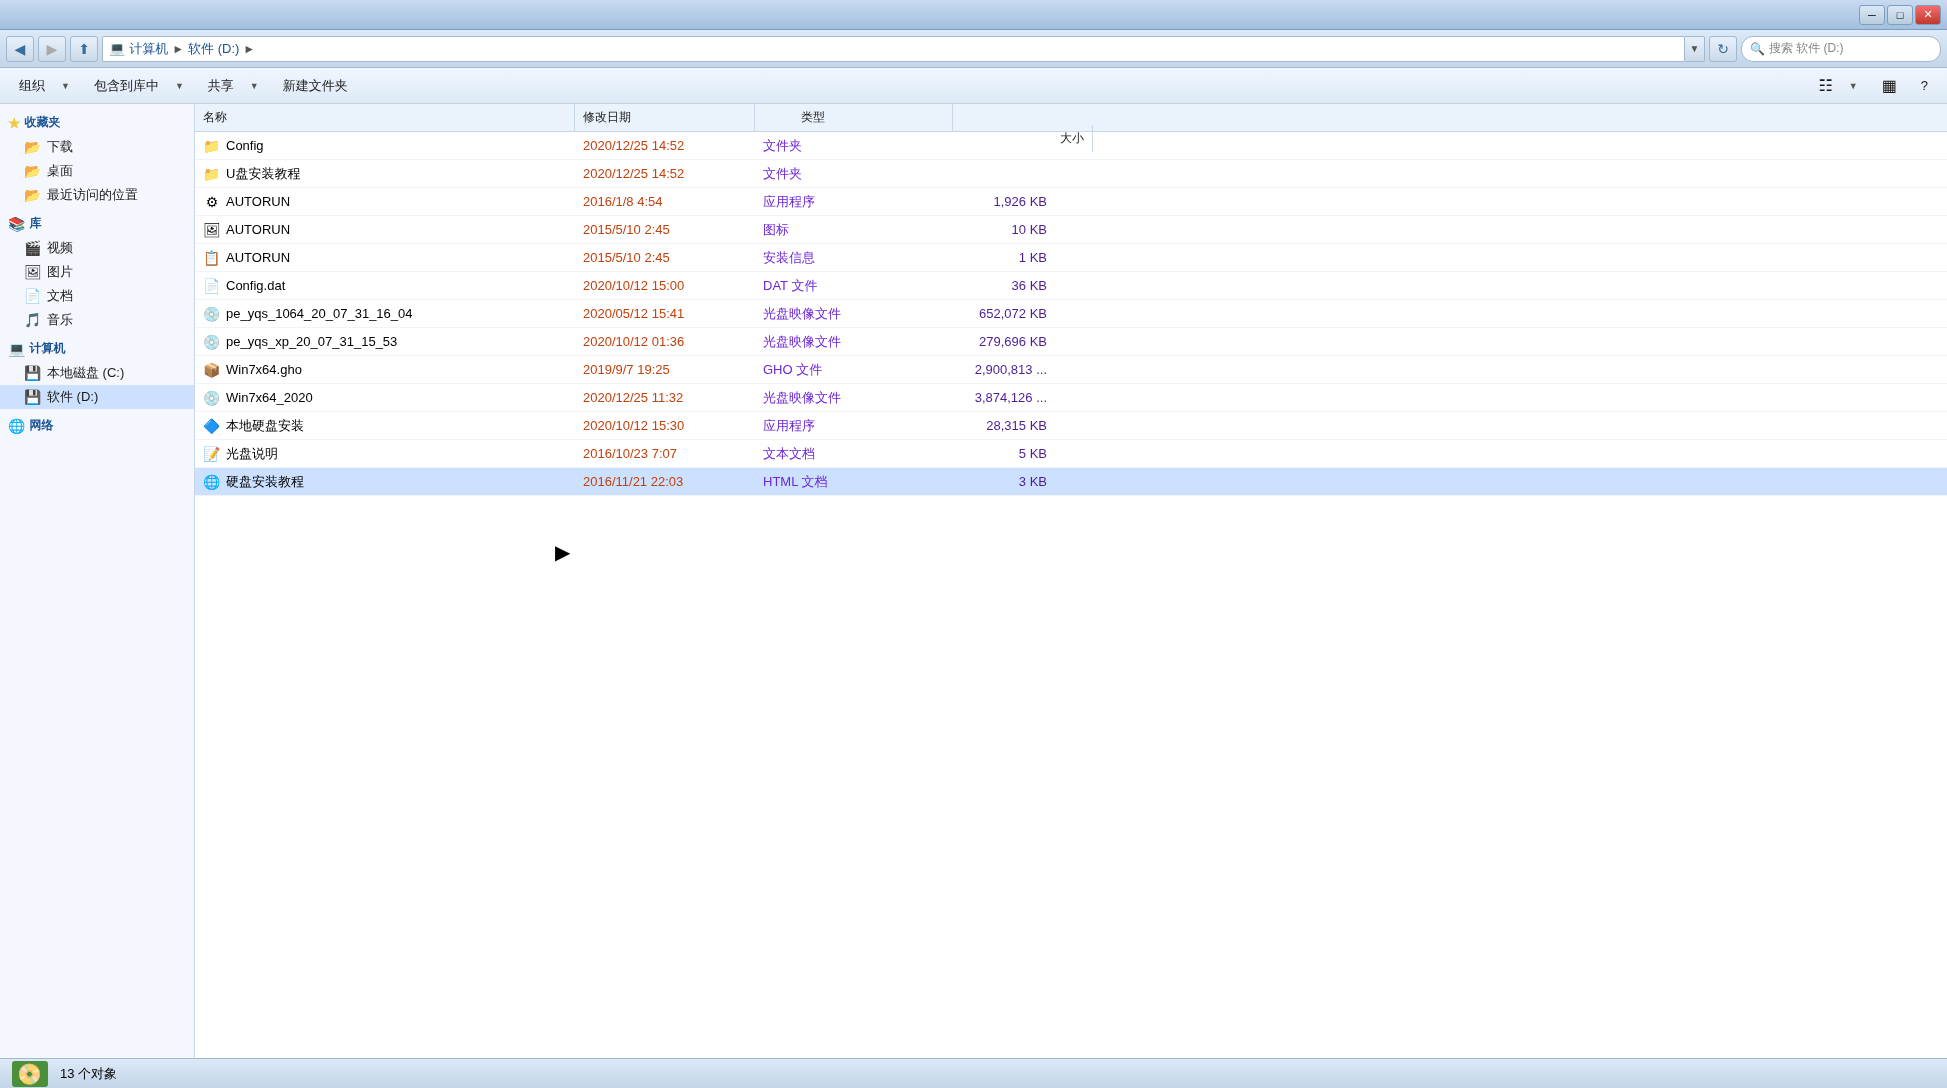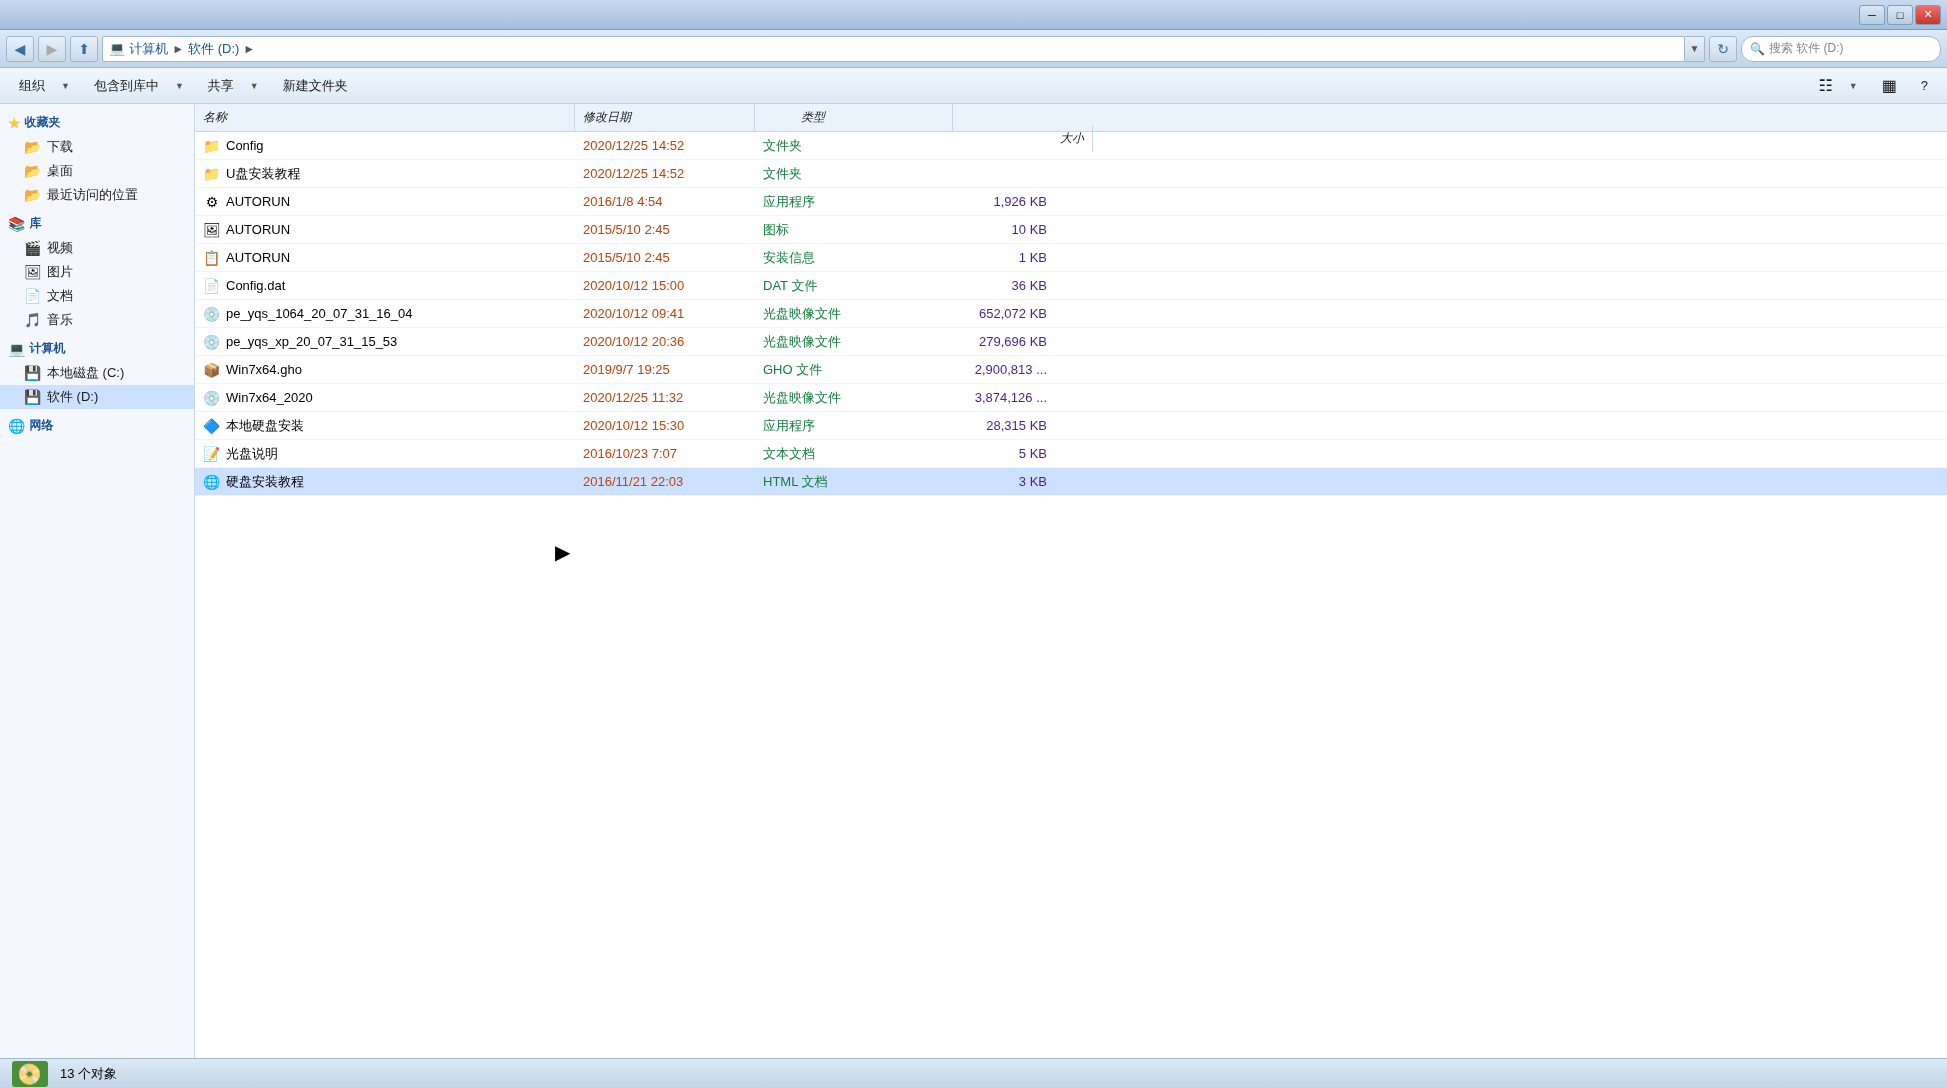--- a/index.html
+++ b/index.html
@@ -223,21 +223,20 @@
       background: white;
       display: flex;
       flex-direction: column;
     }
     .file-list-header {
       display: flex;
       align-items: center;
       border-bottom: 1px solid #c8d8e8;
       background: #eaf2fb;
       height: 28px;
-      font-style: italic;
     }
     .col-header {
       padding: 0 8px;
       font-size: 12px;
       color: #1a1a1a;
       border-right: 1px solid #c8d8e8;
       height: 100%;
       display: flex;
       align-items: center;
       cursor: pointer;
@@ -265,21 +264,21 @@
       font-size: 13px;
       overflow: hidden;
       text-overflow: ellipsis;
       white-space: nowrap;
       display: flex;
       align-items: center;
       gap: 5px;
     }
     .file-cell.name { width: 380px; }
     .file-cell.date { width: 180px; color: #c2410c; }
-    .file-cell.type { width: 160px; color: #15803d; }
+    .file-cell.type { width: 160px; color: #6d28d9; }
     .file-cell.size { width: 140px; color: #4c1d95; justify-content: flex-end; }
 
     
     .fi { width: 18px; height: 18px; flex-shrink: 0; display: inline-flex; align-items: center; justify-content: center; font-size: 14px; }
     .fi-folder { color: #f5c842; }
     .fi-exe { color: #3a7bd5; }
 
     
     .status-bar {
       height: 30px;
@@ -497,30 +496,30 @@
     </div>
     <div class="file-cell date">2020/10/12 15:00</div>
     <div class="file-cell type">DAT 文件</div>
     <div class="file-cell size">36 KB</div>
   </div>
         <div class="file-row">
     <div class="file-cell name">
       <span class="fi">💿</span>
       <span>pe_yqs_1064_20_07_31_16_04</span>
     </div>
-    <div class="file-cell date">2020/10/12 09:41</div>
+    <div class="file-cell date">2020/05/12 15:41</div>
     <div class="file-cell type">光盘映像文件</div>
     <div class="file-cell size">652,072 KB</div>
   </div>
         <div class="file-row">
     <div class="file-cell name">
       <span class="fi">💿</span>
       <span>pe_yqs_xp_20_07_31_15_53</span>
     </div>
-    <div class="file-cell date">2020/10/12 20:36</div>
+    <div class="file-cell date">2020/10/12 01:36</div>
     <div class="file-cell type">光盘映像文件</div>
     <div class="file-cell size">279,696 KB</div>
   </div>
         <div class="file-row">
     <div class="file-cell name">
       <span class="fi">📦</span>
       <span>Win7x64.gho</span>
     </div>
     <div class="file-cell date">2019/9/7 19:25</div>
     <div class="file-cell type">GHO 文件</div>

